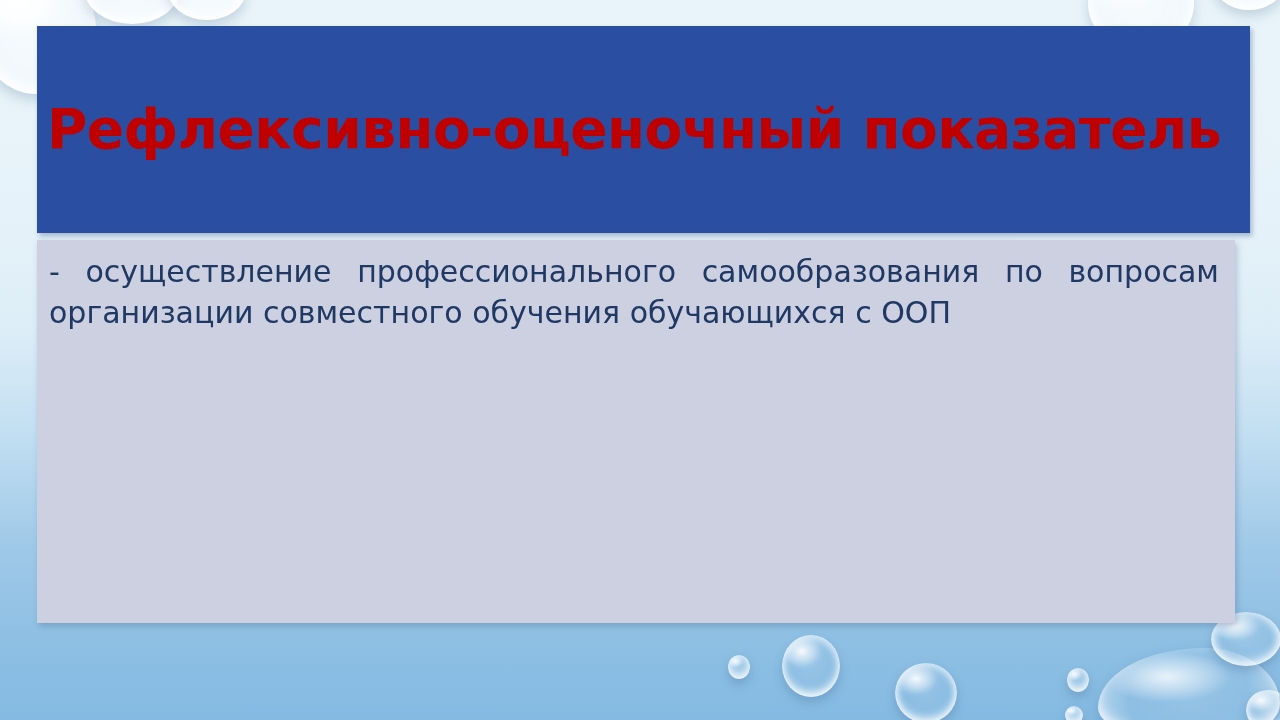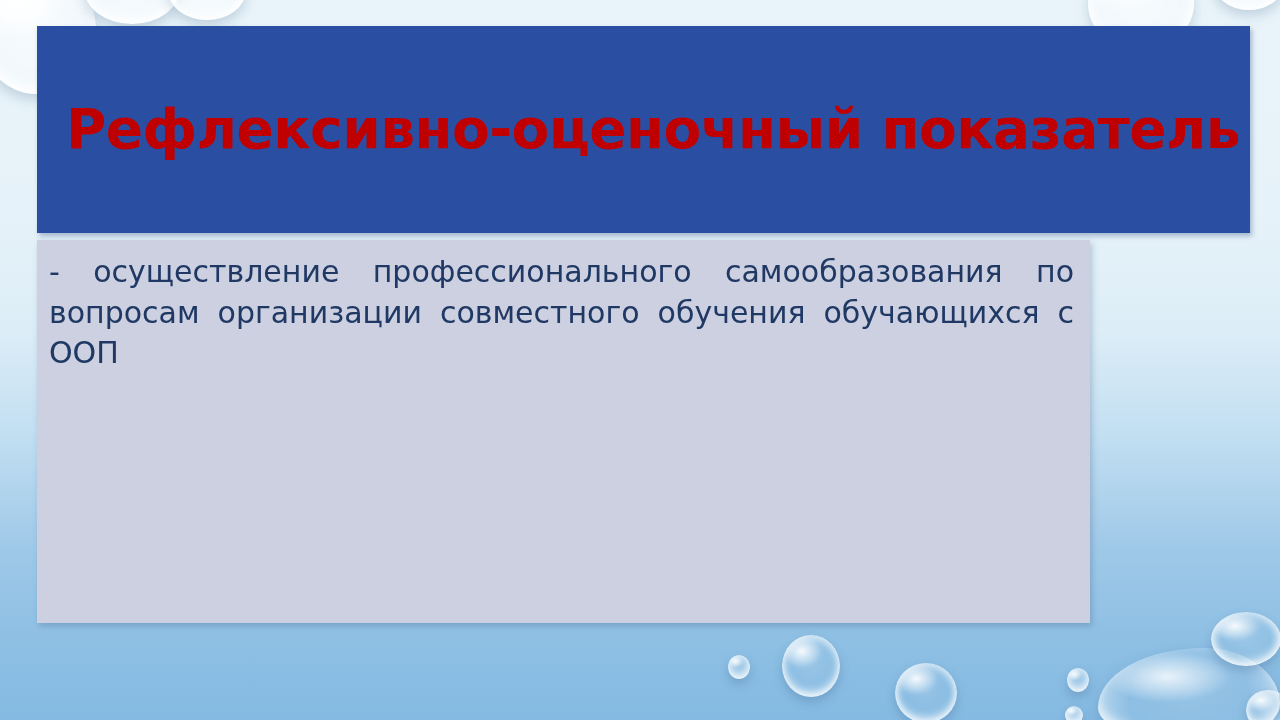--- a/index.html
+++ b/index.html
@@ -73,42 +73,42 @@
   
   .title-bar {
     position: absolute;
     left: 37px;
     top: 26px;
     width: 1213px;
     height: 207px;
     background: #2a4fa2;
     display: flex;
     align-items: center;
-    justify-content: flex-end;
+    justify-content: flex-start;
     box-shadow: 2px 3px 5px rgba(40,70,120,0.35);
   }
   .title-text {
     color: #c00000;
     font-family: "DejaVu Sans", sans-serif;
     font-weight: bold;
     font-size: 55px;
     line-height: 1.05;
     letter-spacing: -0.5px;
     white-space: nowrap;
     text-align: center;
     margin: 0;
     padding: 0 10px;
   }
 
   
   .content-box {
     position: absolute;
     left: 37px;
     top: 240px;
-    width: 1053px;
+    width: 1198px;
     height: 383px;
     background: #ccd0e0;
     box-shadow: 2px 3px 6px rgba(60,90,130,0.30);
     box-sizing: border-box;
     padding: 12px 16px 10px 12px;
   }
   .para {
     color: #1f3864;
     font-family: "DejaVu Sans", sans-serif;
     font-size: 30px;

